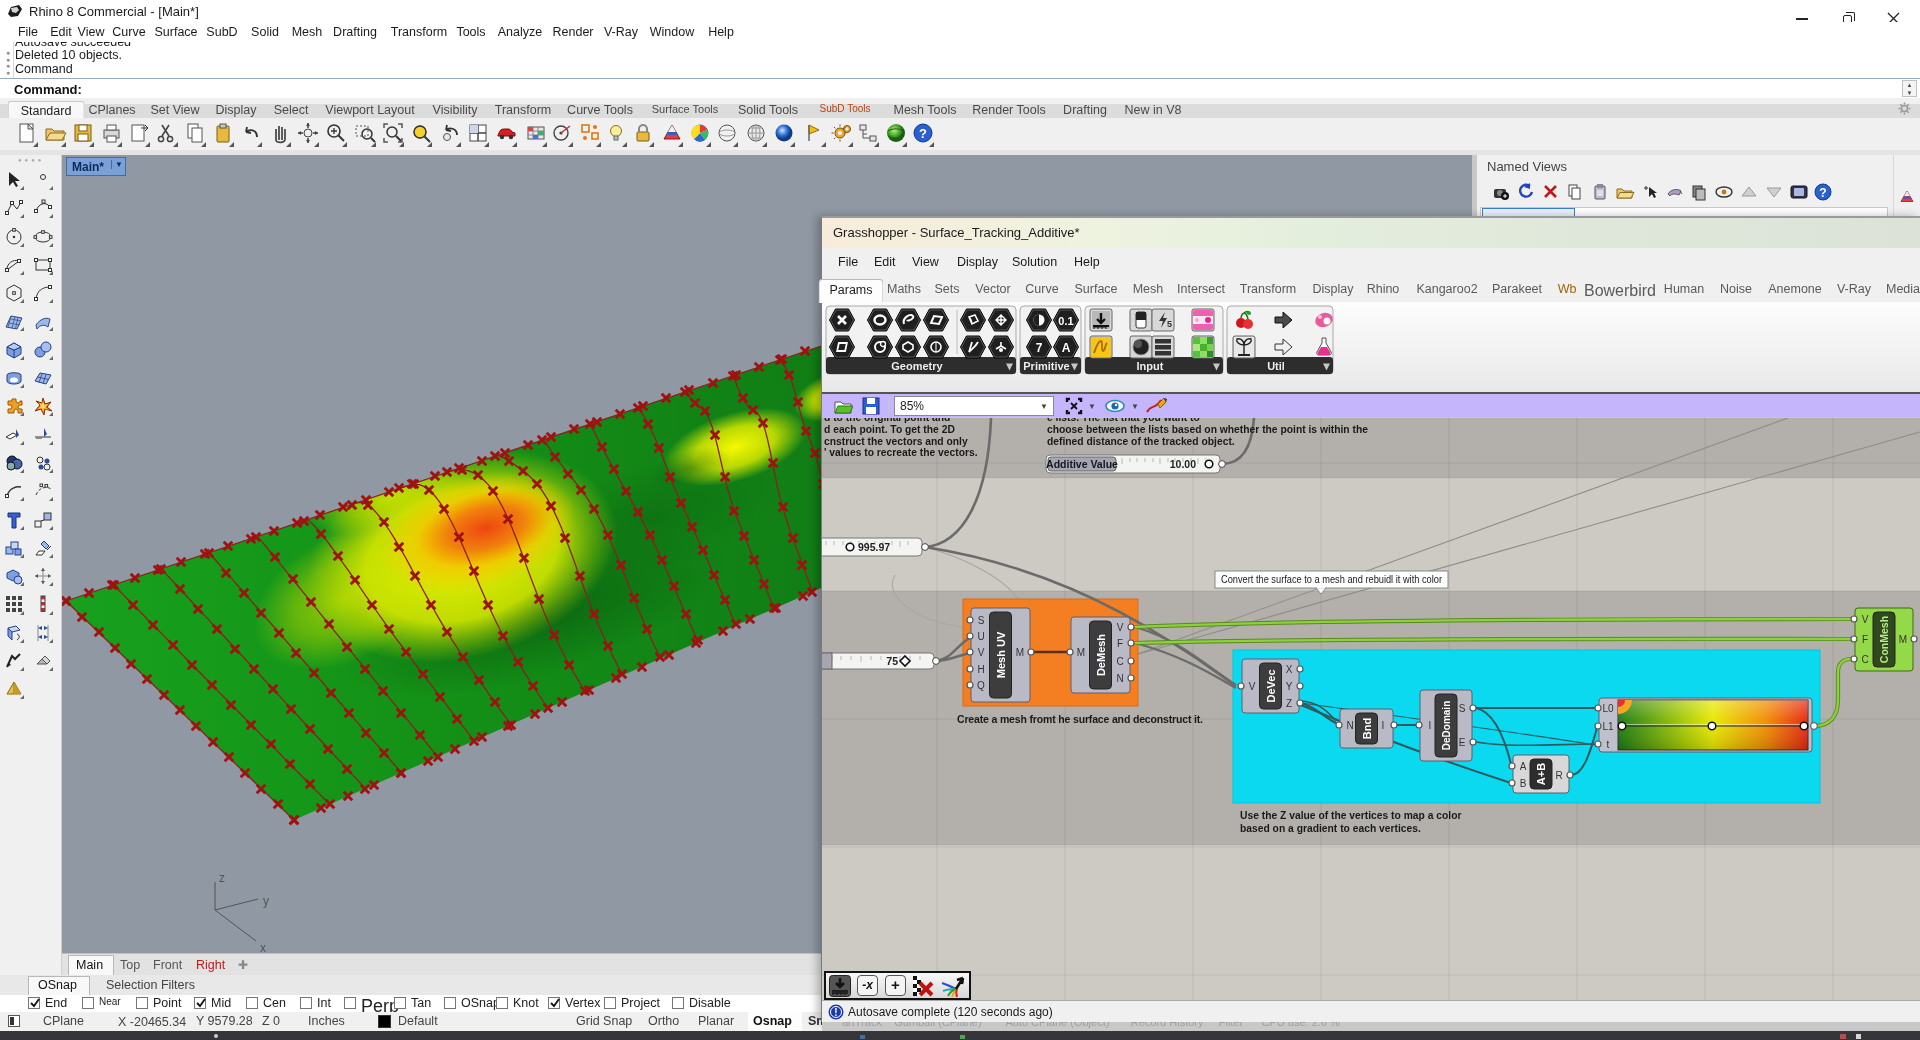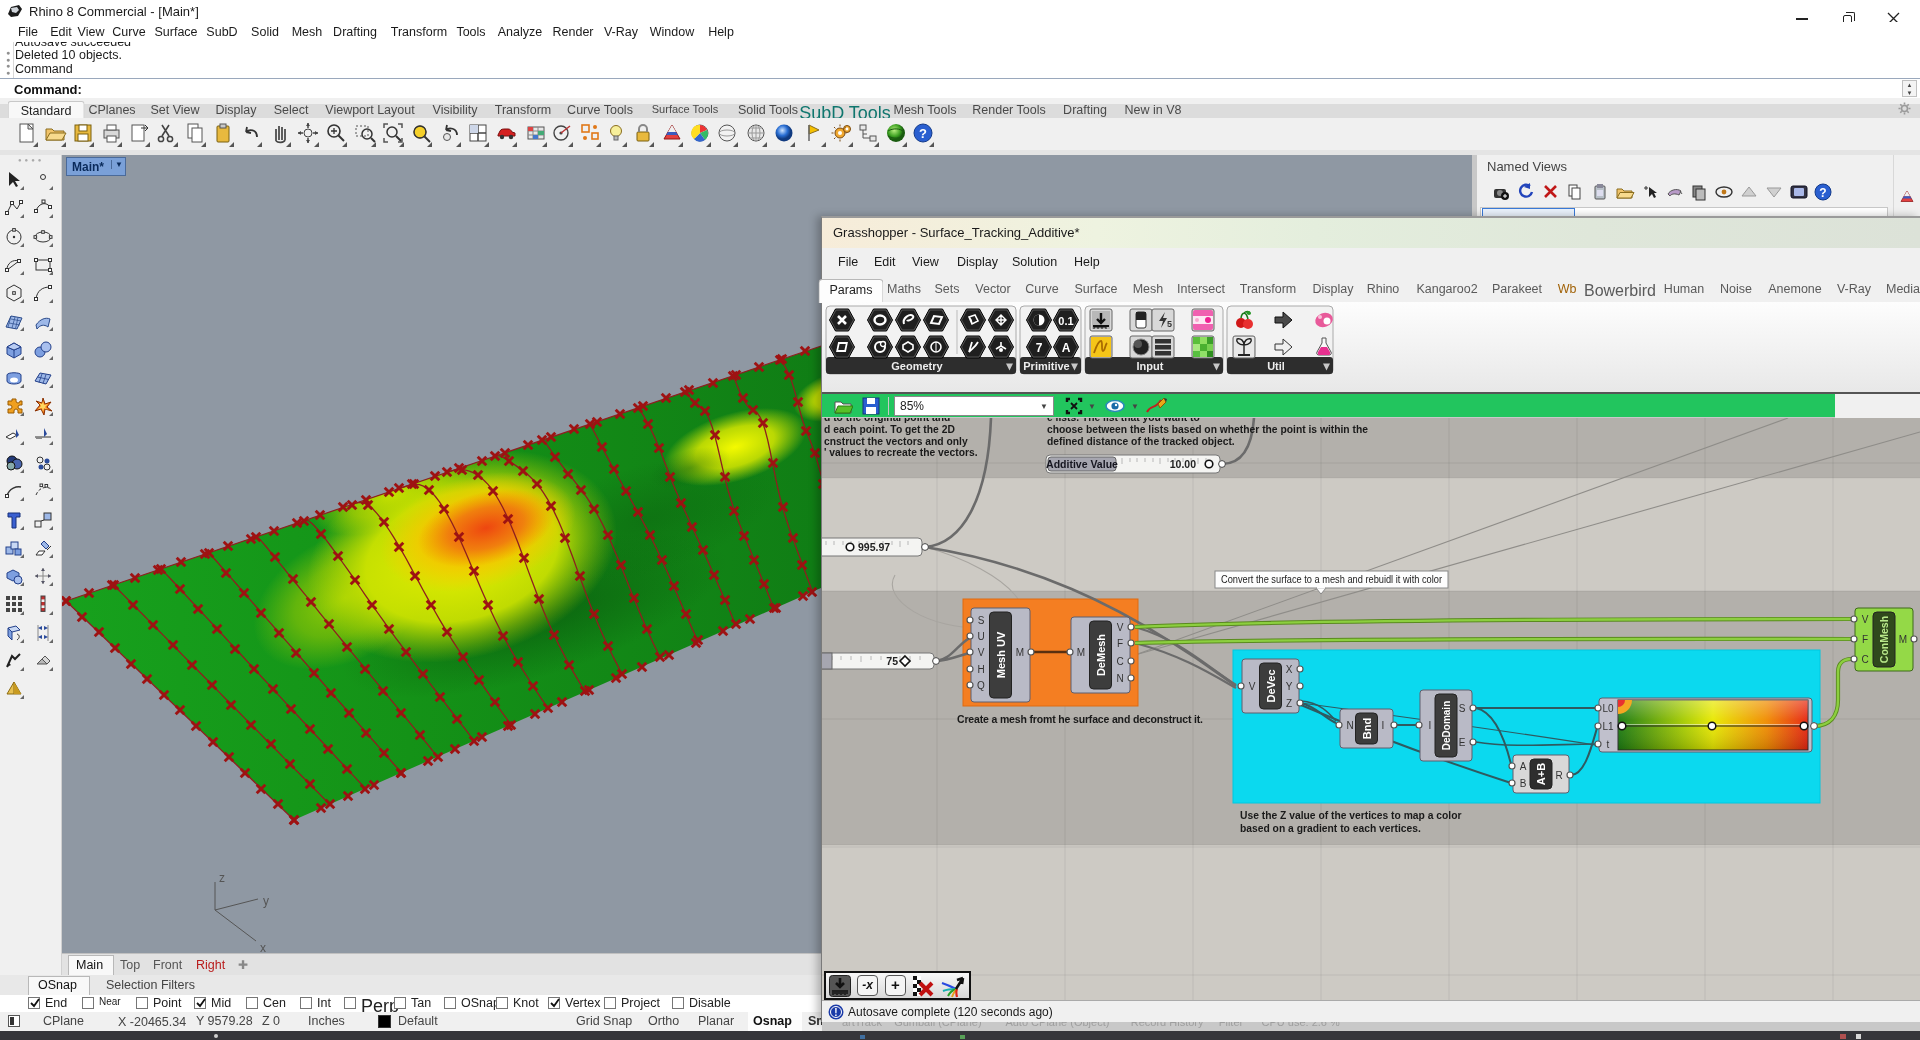--- a/index.html
+++ b/index.html
@@ -58,21 +58,21 @@
 <div class="a tx" style="left:112px;top:5px;transform:translateX(-50%);font-size:12.5px;color:#4a4a4a">CPlanes</div>
 <div class="a tx" style="left:175px;top:5px;transform:translateX(-50%);font-size:12.5px;color:#4a4a4a">Set View</div>
 <div class="a tx" style="left:236px;top:5px;transform:translateX(-50%);font-size:12.5px;color:#4a4a4a">Display</div>
 <div class="a tx" style="left:291px;top:5px;transform:translateX(-50%);font-size:12.5px;color:#4a4a4a">Select</div>
 <div class="a tx" style="left:370px;top:5px;transform:translateX(-50%);font-size:12.5px;color:#4a4a4a">Viewport Layout</div>
 <div class="a tx" style="left:455px;top:5px;transform:translateX(-50%);font-size:12.5px;color:#4a4a4a">Visibility</div>
 <div class="a tx" style="left:523px;top:5px;transform:translateX(-50%);font-size:12.5px;color:#4a4a4a">Transform</div>
 <div class="a tx" style="left:600px;top:5px;transform:translateX(-50%);font-size:12.5px;color:#4a4a4a">Curve Tools</div>
 <div class="a tx" style="left:685px;top:5px;transform:translateX(-50%);font-size:11px;color:#4a4a4a">Surface Tools</div>
 <div class="a tx" style="left:768px;top:5px;transform:translateX(-50%);font-size:12.5px;color:#4a4a4a">Solid Tools</div>
-<div class="a tx" style="left:845px;top:5px;transform:translateX(-50%);font-size:18px;color:#0f766e">SubD Tools</div>
+<div class="a tx" style="left:845px;top:5px;transform:translateX(-50%);font-size:10px;color:#c2410c">SubD Tools</div>
 <div class="a tx" style="left:925px;top:5px;transform:translateX(-50%);font-size:12.5px;color:#4a4a4a">Mesh Tools</div>
 <div class="a tx" style="left:1009px;top:5px;transform:translateX(-50%);font-size:12.5px;color:#4a4a4a">Render Tools</div>
 <div class="a tx" style="left:1085px;top:5px;transform:translateX(-50%);font-size:12.5px;color:#4a4a4a">Drafting</div>
 <div class="a tx" style="left:1153px;top:5px;transform:translateX(-50%);font-size:12.5px;color:#4a4a4a">New in V8</div>
 <svg class="a" style="left:1898px;top:4px" width="13" height="13" viewBox="0 0 13 13">
       <circle cx="6.5" cy="6.5" r="3" fill="none" stroke="#9a9a9a" stroke-width="1.6"></circle>
       <g stroke="#9a9a9a" stroke-width="1.6">
         <path d="M6.5 0.5 V2.5 M6.5 10.5 V12.5 M0.5 6.5 H2.5 M10.5 6.5 H12.5 M2.3 2.3 L3.7 3.7 M9.3 9.3 L10.7 10.7 M10.7 2.3 L9.3 3.7 M3.7 9.3 L2.3 10.7"></path>
       </g>
     </svg>
@@ -1183,21 +1183,21 @@
       <path d="M-6 8 h12" stroke="#222" stroke-width="2"></path>
     </g>
     <g transform="translate(1283,347)">
       <path d="M-8 -3 h8 v-5 l9 8 l-9 8 v-5 h-8 Z" fill="#f0f0f0" stroke="#333"></path>
     </g>
     <g transform="translate(1324,347)">
       <path d="M-2 -9 h4 v5 l5 9 a2 2 0 0 1 -2 3 h-10 a2 2 0 0 1 -2 -3 l5 -9 Z" fill="#f8f8f8" stroke="#555"></path>
       <path d="M-6 5 l3 -5 h6 l3 5 a2 2 0 0 1 -2 3 h-8 a2 2 0 0 1 -2 -3" fill="#e83090"></path>
     </g>
   </svg>
-<div class="a" style="left:822px;top:394px;width:1013px;height:24px;background:#22c55e;border-bottom:1px solid #c8c8c8">
+<div class="a" style="left:822px;top:394px;width:1098px;height:24px;background:#c4b5fd;border-bottom:1px solid #c8c8c8">
 <svg class="a" style="left:11px;top:2px" width="20" height="20" viewBox="0 0 20 20">
       <path d="M2 6 L8 6 L10 8 L18 8 L18 17 L2 17 Z" fill="#fff" stroke="#555"></path>
       <path d="M2 17 L5 10 L20 10 L17 17 Z" fill="#58c028" stroke="#2a7a10"></path>
     </svg>
 <svg class="a" style="left:39px;top:2px" width="20" height="20" viewBox="0 0 20 20">
       <rect x="2" y="2" width="16" height="16" fill="#2a5fd0" stroke="#16357a"></rect>
       <rect x="6" y="2" width="8" height="6" fill="#fff"></rect>
       <rect x="5" y="11" width="10" height="7" fill="#fff"></rect>
     </svg>
 <div class="a" style="left:66px;top:3px;width:1px;height:18px;background:#c8c8c8"></div>

